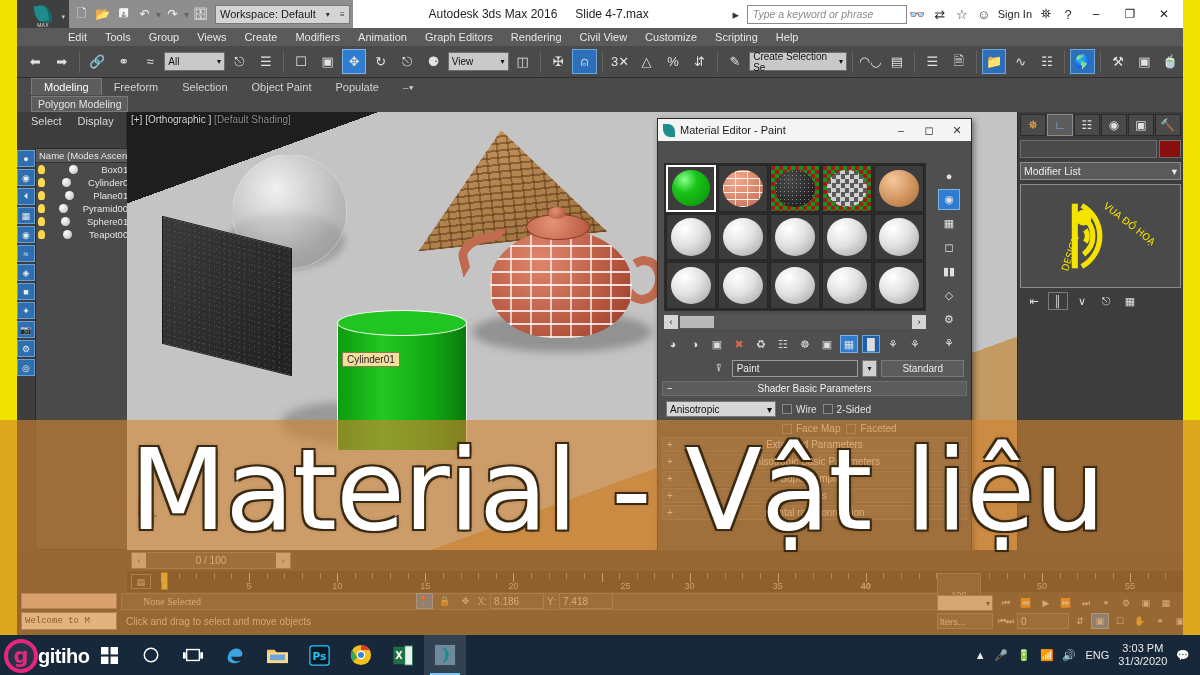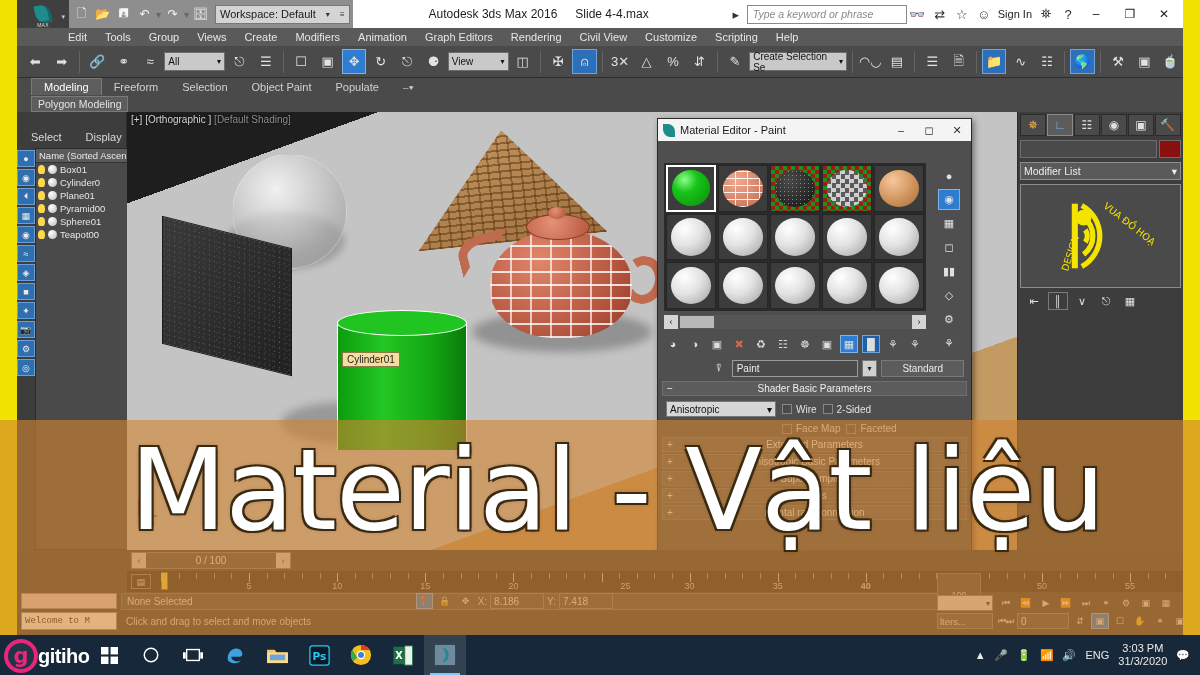--- a/index.html
+++ b/index.html
@@ -111,30 +111,30 @@
   .ribtab { padding: 0 12px; font-size: 11px; color:#d2d2d2; line-height: 16px; }
   .ribtab.active { background:#5d5d5d; color:#fff; border:1px solid #7a7a7a; border-bottom:none;}
   .ribrow2 { height: 17px; display:flex; align-items:center; padding-left: 14px;}
   .ribsub { background:#5d5d5d; border:1px solid #7a7a7a; font-size: 10.5px; padding: 1px 6px; color:#e3e3e3;}
 
   
   .leftpanel {
     position: absolute; left: 0; top: 112px; width: 110px; bottom: 85px;
     background: #3d3d3d; border-right: 1px solid #2b2b2b;
   }
-  .lp-head { height: 20px; display:flex; gap: 24px; padding: 19px 0 0 14px; color:#dadada; font-size: 11px; }
+  .lp-head { height: 20px; display:flex; gap: 16px; padding: 3px 0 0 14px; color:#dadada; font-size: 11px; }
   .lp-body { position:absolute; left:0; right:0; top: 36px; bottom:0; display:flex; }
   .lp-icons { width: 22px; padding-top: 2px; display:flex; flex-direction:column; gap:2px; align-items:center;}
   .lp-ic {
     width: 18px; height: 17px; background:#2f6fb0; border:1px solid #6b9ed4;
     display:flex;align-items:center;justify-content:center; font-size:9px; color:#eaeaea;
   }
   .lp-list { flex:1; background:#4a4a4a; border:1px solid #2b2b2b; }
   .lp-col { background:#5a5a5a; font-size:9.5px; color:#e8e8e8; padding:1px 3px; border-bottom:1px solid #333; white-space:nowrap; overflow:hidden;}
-  .lp-row { display:flex; align-items:center; gap:3px; padding: 1px 2px; font-size:9.5px; color:#e6e6e6; white-space:nowrap;}
+  .lp-row { display:flex; align-items:center; gap:3px; padding: 1px 2px; font-size:9.5px; color:#e6e6e6; white-space:nowrap;justify-content:space-between;}
   .bulb { width:7px; height:9px; background:#ffd84d; border-radius:50% 50% 40% 40%; display:inline-block; }
   .sph { width:9px; height:9px; background:radial-gradient(circle at 32% 30%, #fff, #b9b9b9); border-radius:50%; display:inline-block;}
 
   
   .viewport {
     position: absolute; left: 110px; top: 112px; right: 166px; bottom: 85px;
     background: linear-gradient(160deg,#1e1e1e 0 12%, #c4c4c4 12% 72%, #c49a63 72% 100%);
     overflow: hidden;
   }
   .vp-label { position:absolute; left:4px; top:2px; font-size:10px; color:#d7d7d7; text-shadow:0 0 2px #000;}
@@ -340,21 +340,21 @@
   .ruler .tick.maj { height: 9px; background:#c9c9c9;}
   .ruler .tlab { position:absolute; top: 8px; font-size: 9px; color:#c9c9c9; transform: translateX(-50%);}
   .slider-handle { position:absolute; left: 34px; top: 1px; width: 7px; height: 18px; background:#f3dc3d; border:1px solid #8a7a10;}
   .rul-ico { position:absolute; left: 4px; top: 3px; width: 20px; height: 15px; border:1px solid #7a7a7a; display:flex;align-items:center;justify-content:center; font-size:9px; color:#ddd;}
 
   .statusbar { position:absolute; left: 0; right: 0; bottom: 0; height: 43px; background:#3a3a3a; }
   .sb-mini { position:absolute; left: 4px; top: 1px; width: 96px; height: 16px; background:#e7d2d2; border:1px solid #8a8a8a;}
   .sb-welcome { position:absolute; left: 4px; top: 20px; width: 96px; height: 18px; background:#fff; border:1px solid #8a8a8a;
                 color:#111; font-family:"Liberation Mono", monospace; font-size:9px; display:flex;align-items:center;padding-left:3px; overflow:hidden;}
   .sb-prompt { position:absolute; left: 104px; top: 1px; right: 240px; height: 17px; background:#4a4a4a; border:1px solid #6a6a6a;
-               color:#e4e4e4; font-size:10px; display:flex; align-items:center; padding-left:5px;}
+               color:#e4e4e4; font-size:10px; display:flex; align-items:center; padding-left:21px;font-family:Liberation Serif, serif;}
   .sb-hint { position:absolute; left: 104px; top: 21px; right: 240px; height: 17px; color:#dcdcdc; font-size:10px;
              display:flex; align-items:center; padding-left:5px;}
   .sb-coords { position:absolute; right: 570px; top: 1px; display:flex; align-items:center; gap:3px;}
   .coordbox { width: 54px; height: 16px; background:#4a4a4a; border:1px solid #7a7a7a; color:#e6e6e6; font-size:10px;
               display:flex; align-items:center; padding-left:3px;}
   .pin { width: 17px; height: 16px; background:#2e7dd1; border:1px solid #7fb3e8; display:flex;align-items:center;justify-content:center; font-size:9px;}
 
   .anim-area { position:absolute; right: 4px; bottom: 0px; width: 244px; height: 62px; }
   .keyfield { position:absolute; left: 2px; top: 0px; width: 44px; height: 28px; border:1px solid #6d6d6d; background:#454545;
               display:flex; align-items:flex-end; justify-content:center; }
@@ -434,21 +434,21 @@
       <div class="sep">▾</div>
       <div class="qbtn">🗄</div>
       <div class="wsbox">
         <span>Workspace: Default</span>
         <span class="arr">▾</span>
         <span class="arr">≡</span>
       </div>
     </div>
     <div class="title-center">
       <span>Autodesk 3ds Max 2016</span>
-      <span>Slide 4-4.max</span>
+      <span>Slide 4-7.max</span>
     </div>
     <div class="title-right">
       <span class="t-ico">▸</span>
       <div class="searchbox">Type a keyword or phrase</div>
       <span class="t-ico">👓</span>
       <span class="t-ico">⇄</span>
       <span class="t-ico">☆</span>
       <span class="t-ico">☺</span>
       <span class="signin">Sign In</span>
       <span class="t-ico">⛯</span>
@@ -560,21 +560,21 @@
         <div class="lp-ic">◉</div>
         <div class="lp-ic">≈</div>
         <div class="lp-ic">◈</div>
         <div class="lp-ic">■</div>
         <div class="lp-ic">✦</div>
         <div class="lp-ic">📷</div>
         <div class="lp-ic">⚙</div>
         <div class="lp-ic">◎</div>
       </div>
       <div class="lp-list">
-        <div class="lp-col">Name (Sorted Ascen</div>
+        <div class="lp-col">Name (Modes Ascen</div>
         <div class="lp-row">
           <span class="bulb"></span>
           <span class="sph"></span>
           <span>Box01</span>
         </div>
         <div class="lp-row">
           <span class="bulb"></span>
           <span class="sph"></span>
           <span>Cylinder0</span>
         </div>

